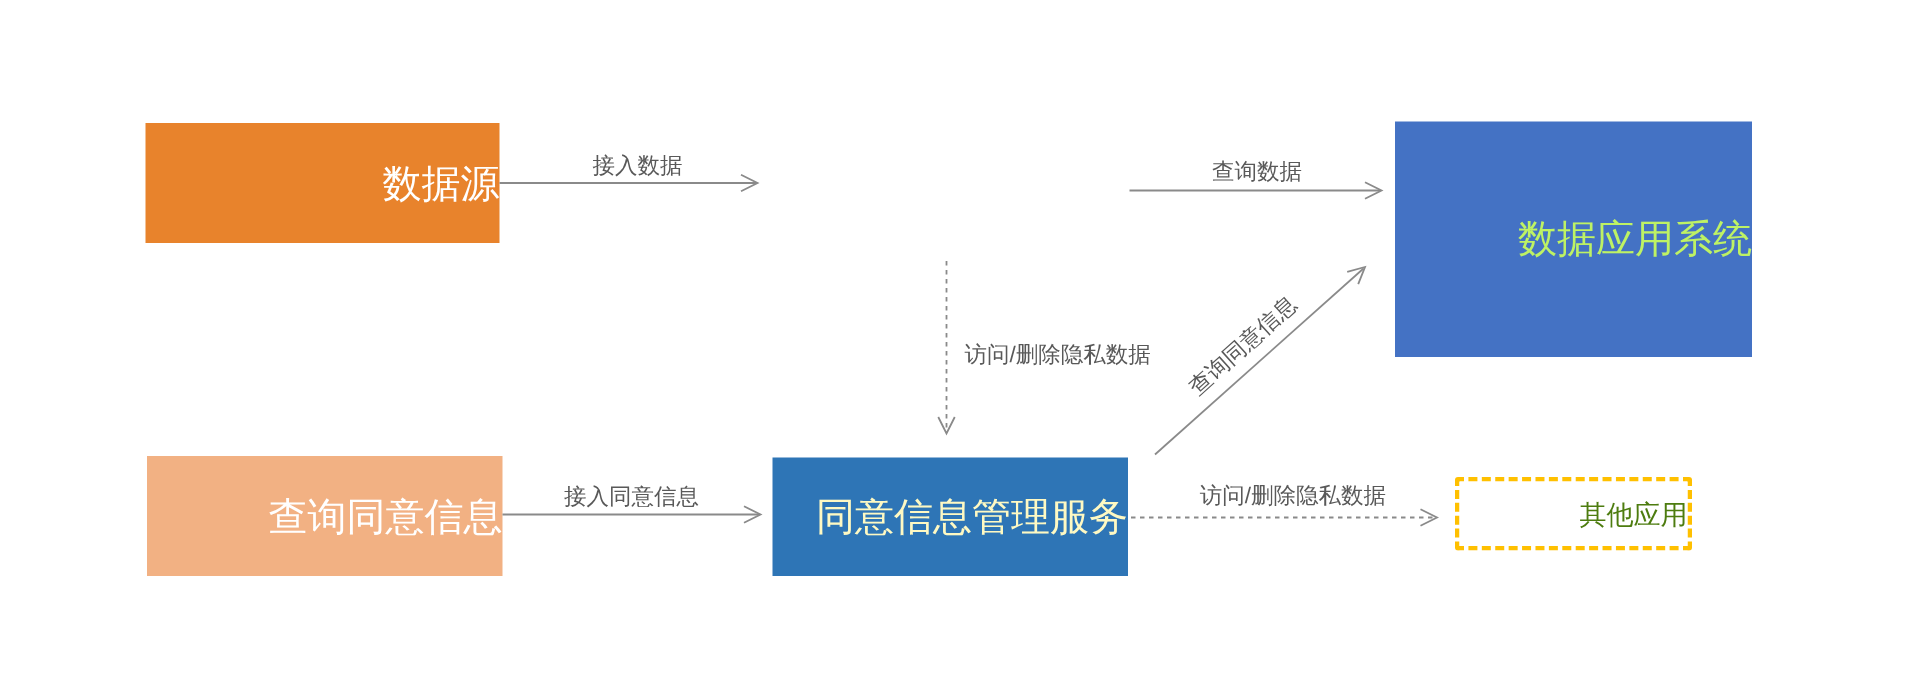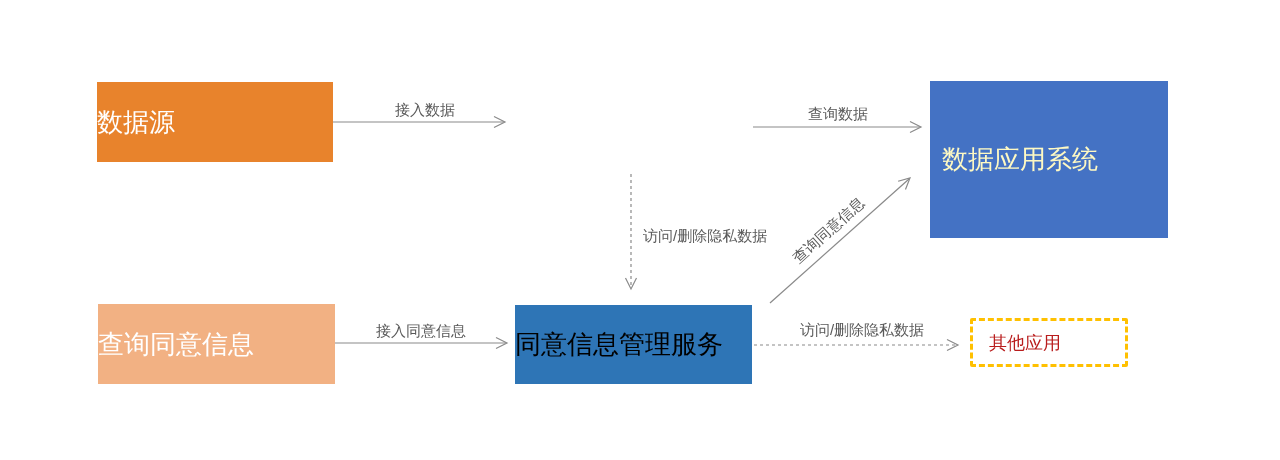--- a/index.html
+++ b/index.html
@@ -8,21 +8,21 @@
     background:#ffffff;
   }
   .canvas{
     position:relative;
     width:1280px;height:460px;
     background:#ffffff;
     overflow:hidden;
   }
   .node{
     position:absolute;
-    display:flex;align-items:center;justify-content:flex-start;
+    display:flex;align-items:center;justify-content:flex-end;
     font-size:26px;
     box-sizing:border-box;
     text-align:center;
     font-family:Liberation Serif, serif;
   }
   #node-data-source       {left:97px; top:82px; width:236px;height:80px;}
   #node-dataset-management{left:513px;top:83px; width:239px;height:80px;}
   #node-data-app-system   {left:930px;top:81px; width:238px;height:157px;}
   #node-consent-collection{left:98px; top:304px;width:237px;height:80px;}
   #node-consent-mgmt      {left:515px;top:305px;width:237px;height:79px;}
@@ -50,33 +50,33 @@
 </head>
 <body>
 
 <div class="canvas">
 
   <div class="node" id="node-data-source" style="background: rgb(232, 131, 44); color: rgb(255, 255, 255);">
     <span>数据源</span>
   </div>
 
 
-  <div class="node" id="node-data-app-system" style="background: rgb(68, 114, 196); color: #fef9c3; padding-left: 12px;">
+  <div class="node" id="node-data-app-system" style="background: rgb(68, 114, 196); color: #bef264; padding-left: 12px;">
     <span>数据应用系统</span>
   </div>
 
   <div class="node" id="node-consent-collection" style="background: rgb(242, 177, 131); color: rgb(255, 255, 255);">
     <span>查询同意信息</span>
   </div>
 
-  <div class="node" id="node-consent-mgmt" style="background: rgb(46, 117, 182); color: #000000;">
+  <div class="node" id="node-consent-mgmt" style="background: rgb(46, 117, 182); color: #fef9c3;">
     <span>同意信息管理服务</span>
   </div>
 
-  <div class="node" id="node-other-apps" style="background: rgb(255, 255, 255); color: #b91c1c; border-color: rgb(255, 192, 0); padding-left: 16px;">
+  <div class="node" id="node-other-apps" style="background: rgb(255, 255, 255); color: #4d7c0f; border-color: rgb(255, 192, 0); padding-left: 16px;">
     <span>其他应用</span>
   </div>
 
   <svg class="edges" viewBox="0 0 1280 460">
 
     <g>
       <line class="edge-line" x1="333" y1="122" x2="504" y2="122"></line>
       <polyline class="arrowhead" points="-11,-5.5 0,0 -11,5.5" transform="translate(505,122)"></polyline>
       <text class="edge-label" x="425" y="115" text-anchor="middle">接入数据</text>
     </g>

